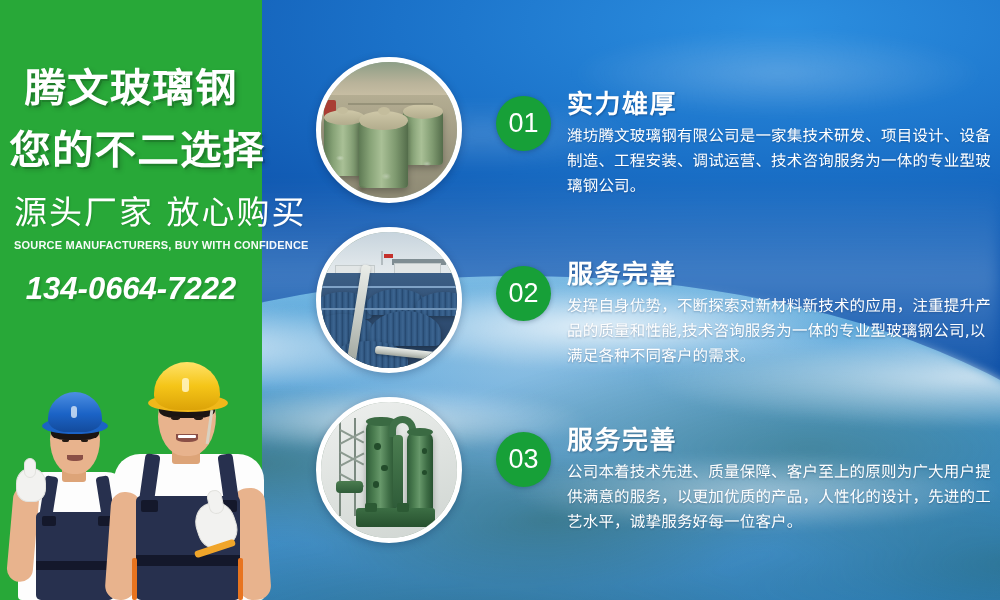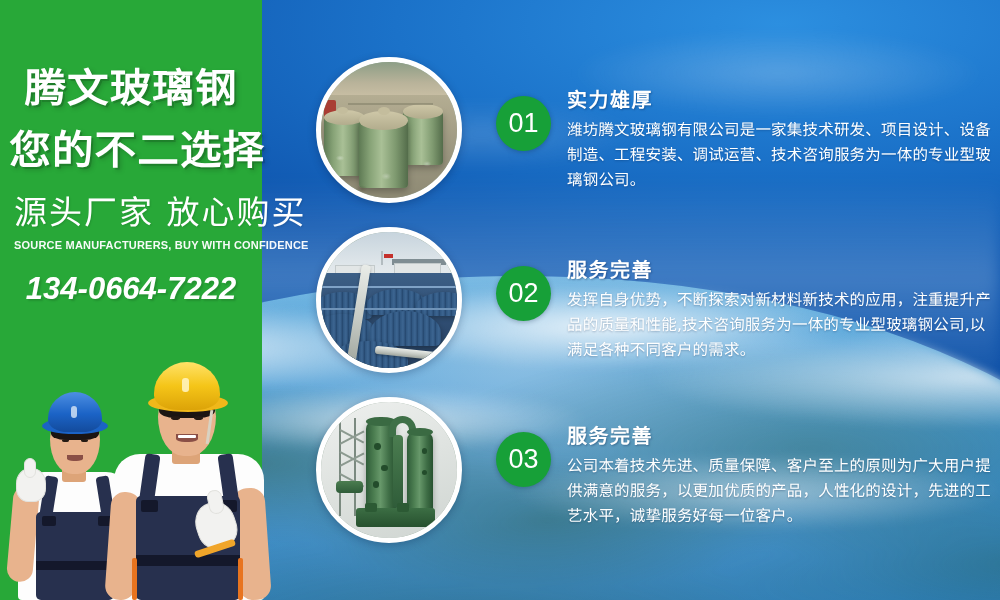--- a/index.html
+++ b/index.html
@@ -190,21 +190,21 @@
     flex:0 0 auto;width:55px;height:55px;border-radius:50%;
     background:#17a038;color:#ffffff;
     display:flex;align-items:center;justify-content:center;
     font-size:27px;font-weight:400;letter-spacing:0px;
     font-family:"Liberation Sans",sans-serif;
     margin-top:6px;margin-left:6px;
     box-shadow:0 1px 5px rgba(0,25,60,.3);
   }
   .f-body{margin-left:16px;flex:1 1 auto;padding-top:0;}
   .f-title{
-    color:#ffffff;font-size:20px;font-weight:700;line-height:1.08;
+    color:#ffffff;font-size:26px;font-weight:700;line-height:1.08;
     letter-spacing:1.5px;margin:0 0 6px 0;
     font-family:"DejaVu Sans","Liberation Sans",sans-serif;
     text-shadow:1px 1px 2px rgba(0,30,70,.35);
   }
   .f-desc{
     color:#ffffff;font-size:15.5px;line-height:1.62;margin:0;
     font-family:"DejaVu Sans","Liberation Sans",sans-serif;
     letter-spacing:.2px;
     text-shadow:0 1px 2px rgba(0,30,70,.3);
     max-width:432px;

